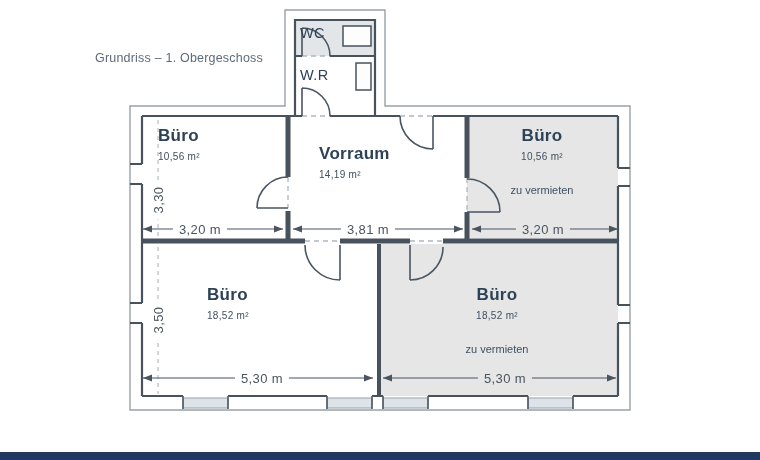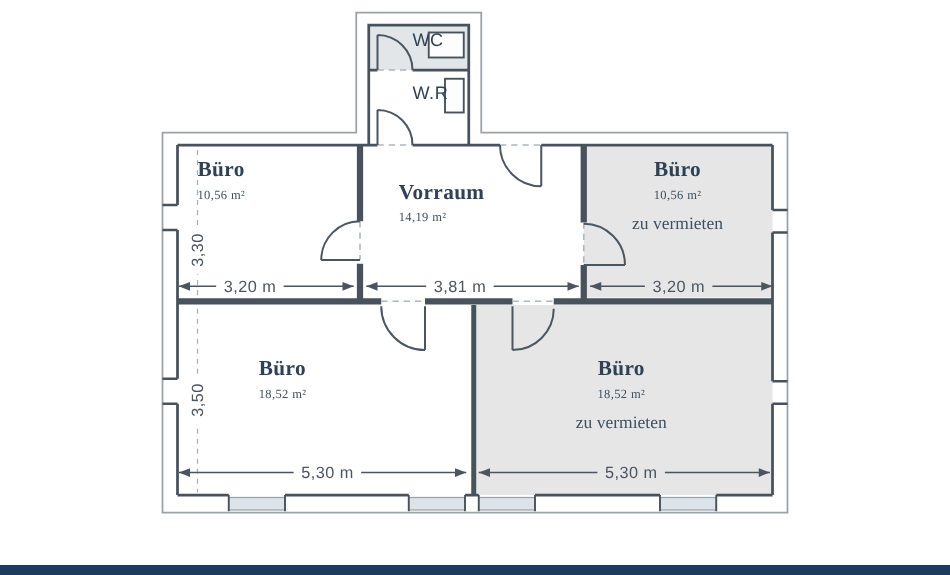--- a/index.html
+++ b/index.html
@@ -3,26 +3,26 @@
 <meta charset="utf-8">
 <style>
   html,body{margin:0;padding:0;background:#ffffff;}
   #stage{
     position:relative;width:760px;height:460px;overflow:hidden;
     background:#ffffff;font-family:"Liberation Sans",sans-serif;
   }
   #plan-svg{position:absolute;left:0;top:0;}
   .lbl{position:absolute;white-space:nowrap;line-height:1;}
   .title-text{font-size:12.5px;color:#5d6b79;letter-spacing:.2px;}
-  .room{position:absolute;font-family:Liberation Serif, serif;}
+  .room{position:absolute;}
   .room.centered{transform:translateX(-50%);text-align:center;}
   .room-name{font-size:17px;font-weight:bold;color:#2e4257;letter-spacing:.3px;}
   .room-area{font-size:10px;color:#3e4f60;margin-top:5px;letter-spacing:.3px;}
-  .room-status{font-size:14px;color:#3e5062;margin-top:10px;}
-  .small-room-name{font-size:14.5px;font-weight:500;color:#2e4257;letter-spacing:.4px;margin-left:30px;}
+  .room-status{font-size:11px;color:#3e5062;margin-top:22px;}
+  .small-room-name{font-size:14.5px;font-weight:500;color:#2e4257;letter-spacing:.4px;}
   .dim{font-size:13px;color:#4a5560;letter-spacing:.4px;padding:0 6px;
        transform:translate(-50%,-50%);background:#ffffff;}
   .dim.on-gray{background:#e5e6e5;}
   .dim.vertical{transform:translate(-50%,-50%) rotate(-90deg);}
   .footer-bar{position:absolute;left:0;top:452px;width:760px;height:8px;background:#1e3a5f;}
 </style>
 </head>
 <body>
 
 <div id="stage">
@@ -107,20 +107,21 @@
         <path d="M463,229 l-9,-3.5 v7 z"></path>
       <path d="M472,229 l9,-3.5 v7 z"></path>
         <path d="M618,229 l-9,-3.5 v7 z"></path>
       <path d="M143,378 l9,-3.5 v7 z"></path>
         <path d="M373,378 l-9,-3.5 v7 z"></path>
       <path d="M383,378 l9,-3.5 v7 z"></path>
         <path d="M616,378 l-9,-3.5 v7 z"></path>
     </g>
   </svg>
 
+  <div class="lbl title-text" style="left:95px;top:52px">Grundriss – 1. Obergeschoss</div>
 
   <div class="lbl small-room-name" style="left:300px;top:26px">WC</div>
   <div class="lbl small-room-name" style="left:300px;top:68px">W.R</div>
 
   <div class="room" style="left:158px;top:126px">
     <div class="room-name">Büro</div>
     <div class="room-area">10,56 m²</div>
   </div>
 
   <div class="room" style="left:319px;top:144px">

